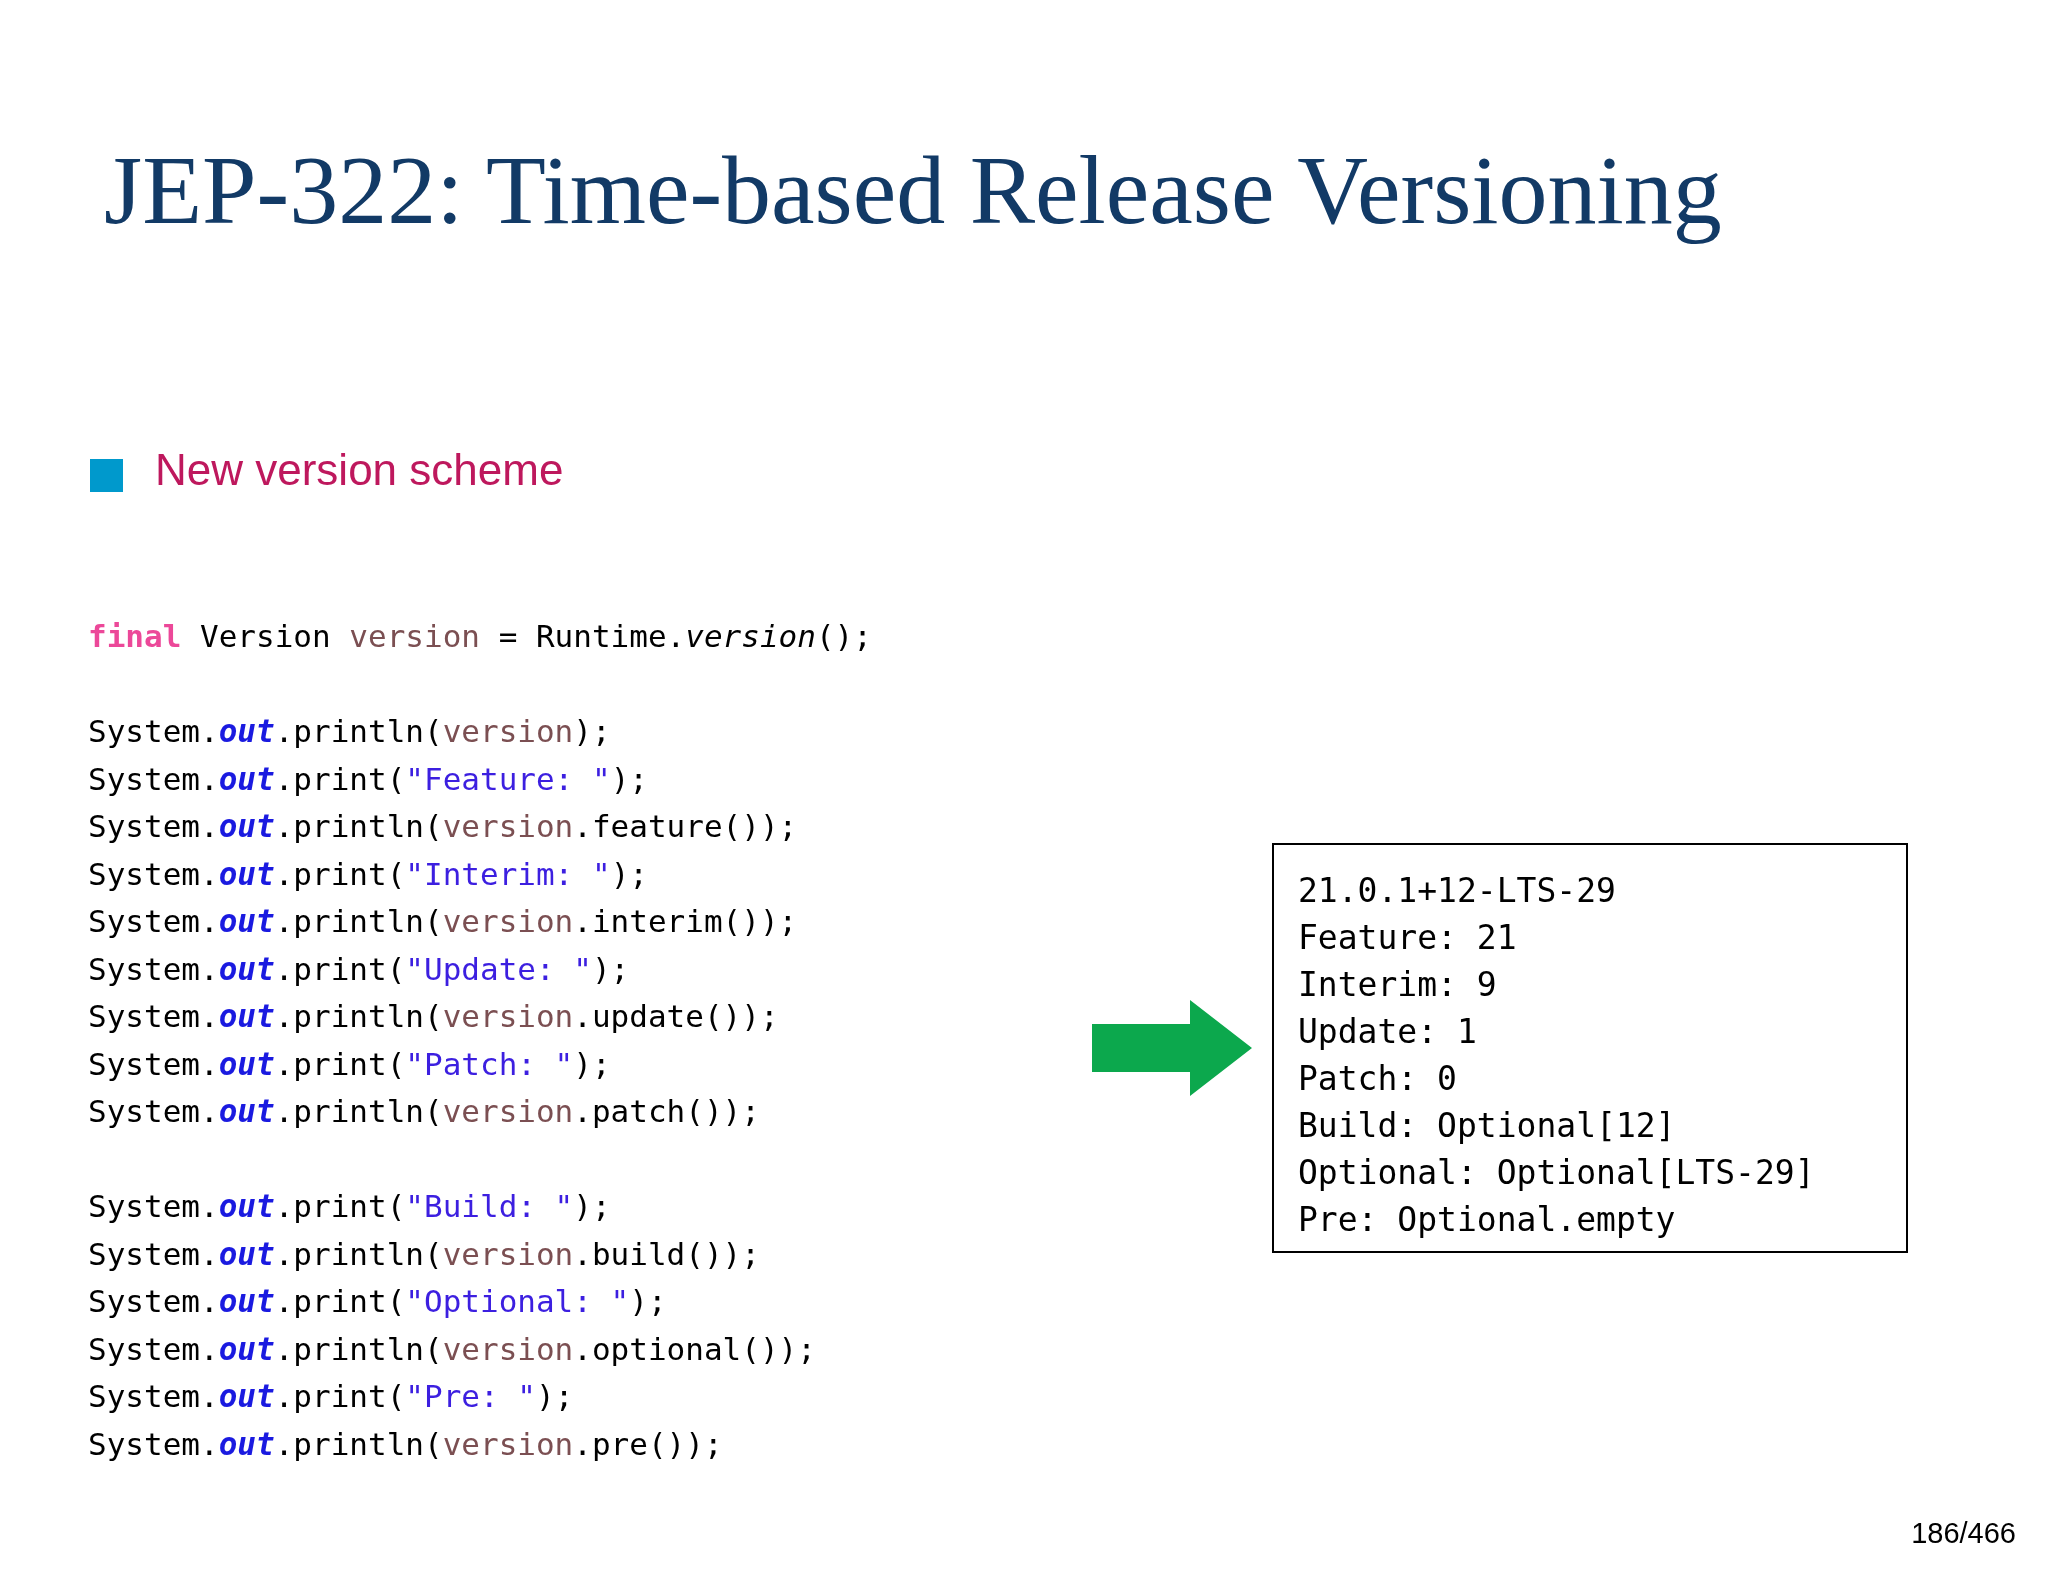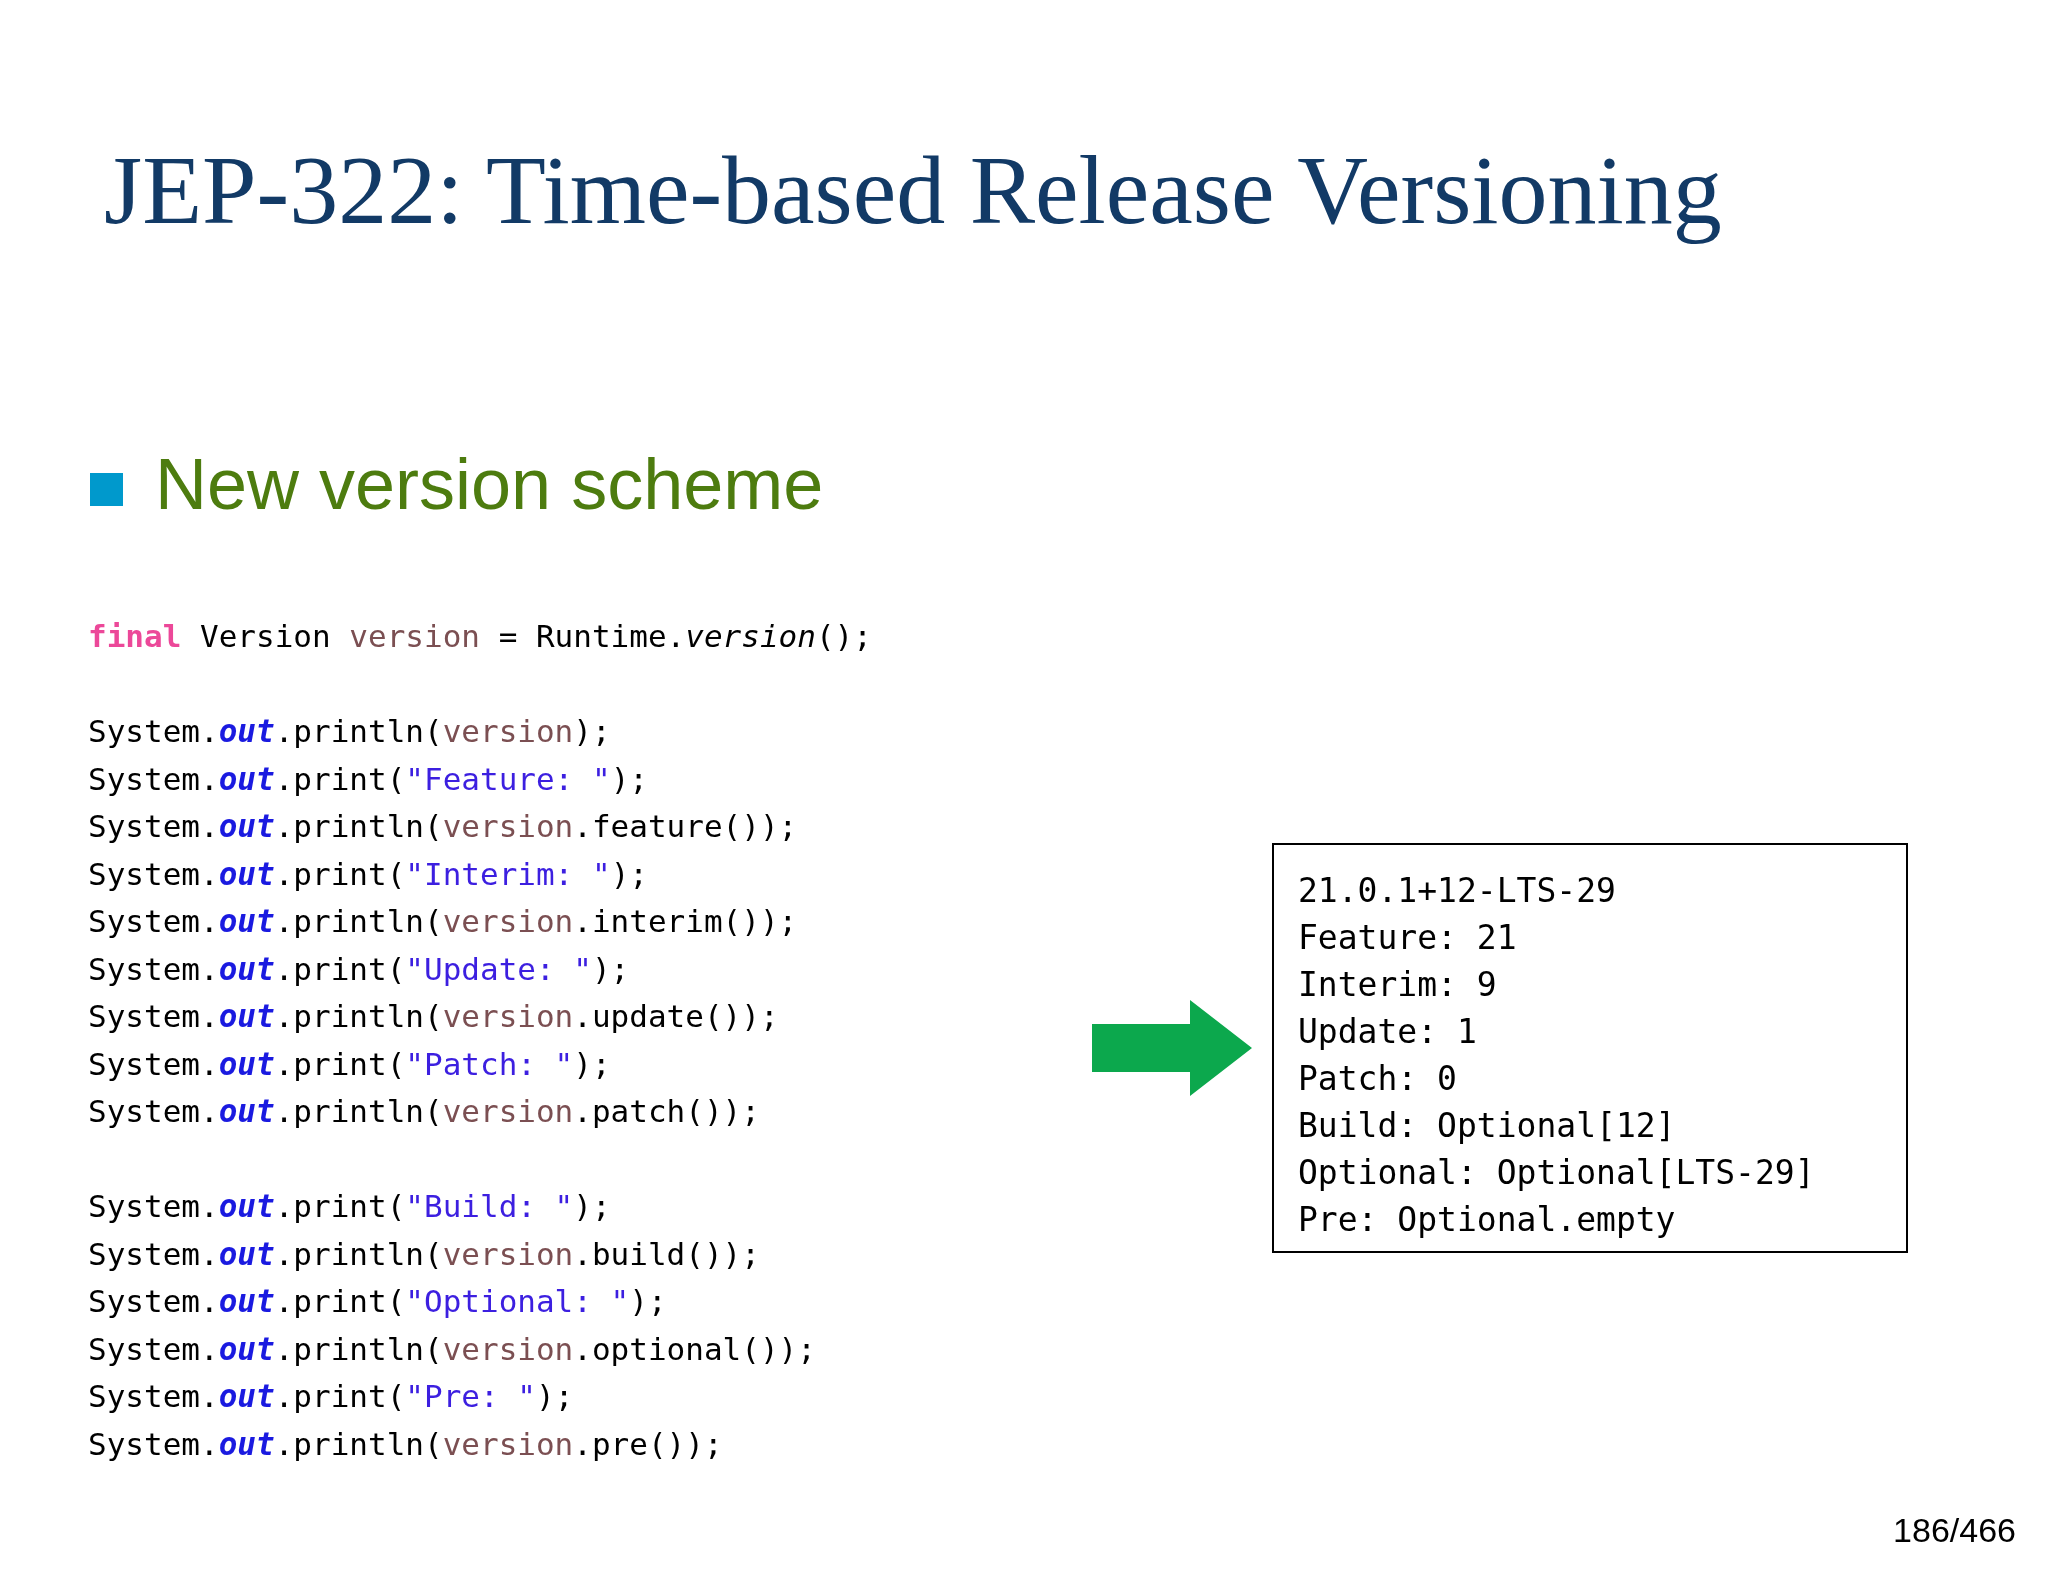--- a/index.html
+++ b/index.html
@@ -41,23 +41,23 @@
   #bullet-marker {
     width: 33px;
     height: 33px;
     background: #0099CC;
     flex: 0 0 auto;
     margin-right: 32px;
     margin-top: 10px;
   }
   #bullet-text {
     font-family: "Liberation Sans", sans-serif;
-    font-size: 72px;
+    font-size: 44px;
     line-height: 1;
-    color: #4d7c0f;
+    color: #be185d;
     font-weight: normal;
   }
 
   
   #code-block {
     position: absolute;
     left: 88px;
     top: 613px;
     font-family: "DejaVu Sans Mono", "Liberation Mono", monospace;
     font-size: 31px;
@@ -106,21 +106,21 @@
     white-space: pre;
   }
   .out-line { height: 47px; }
 
   
   #page-number {
     position: absolute;
     right: 32px;
     bottom: 32px;
     font-family: "Liberation Sans", sans-serif;
-    font-size: 34px;
+    font-size: 29px;
     color: #000000;
   }
 </style>
 <style>.tok-kw{color:#ec4899;}.tok-var{color:#7B4F52;}.tok-field{color:#1A1AE0;}.tok-str{color:#3C1FE0;}.tok-plain,.tok-type,.tok-meth{color:#000000;}</style></head>
 <body style="background: rgb(255, 255, 255);">
 
 <h1 id="slide-title" style="color: rgb(18, 58, 102);">JEP-322: Time-based Release Versioning</h1>
 
 <div id="bullet-row">
   <span id="bullet-marker" style="background: rgb(0, 153, 204);"></span>

